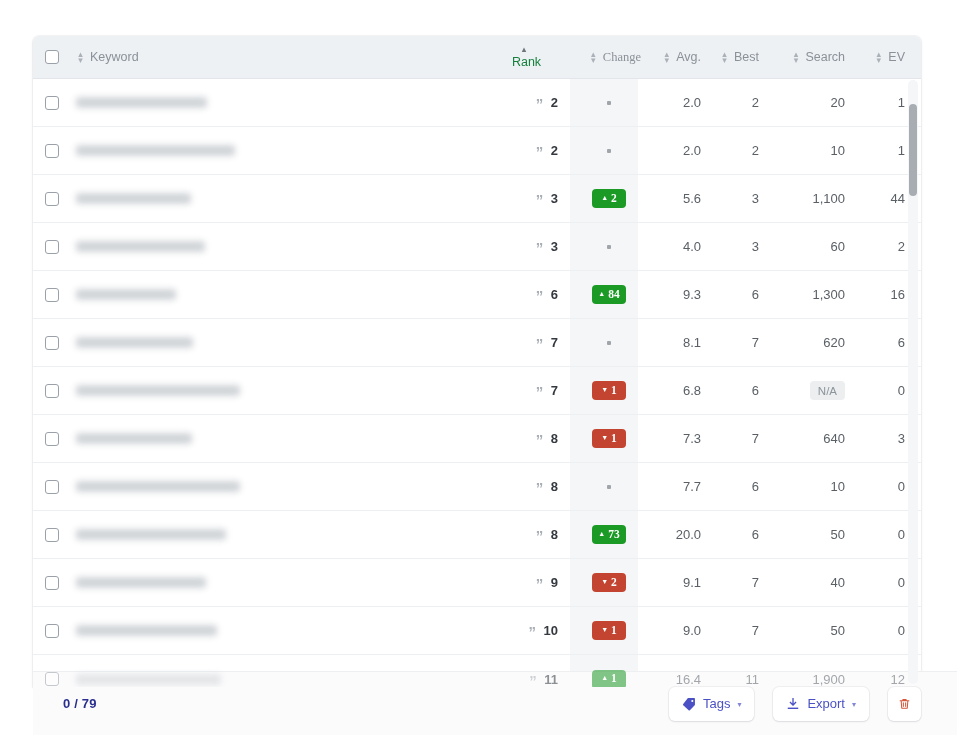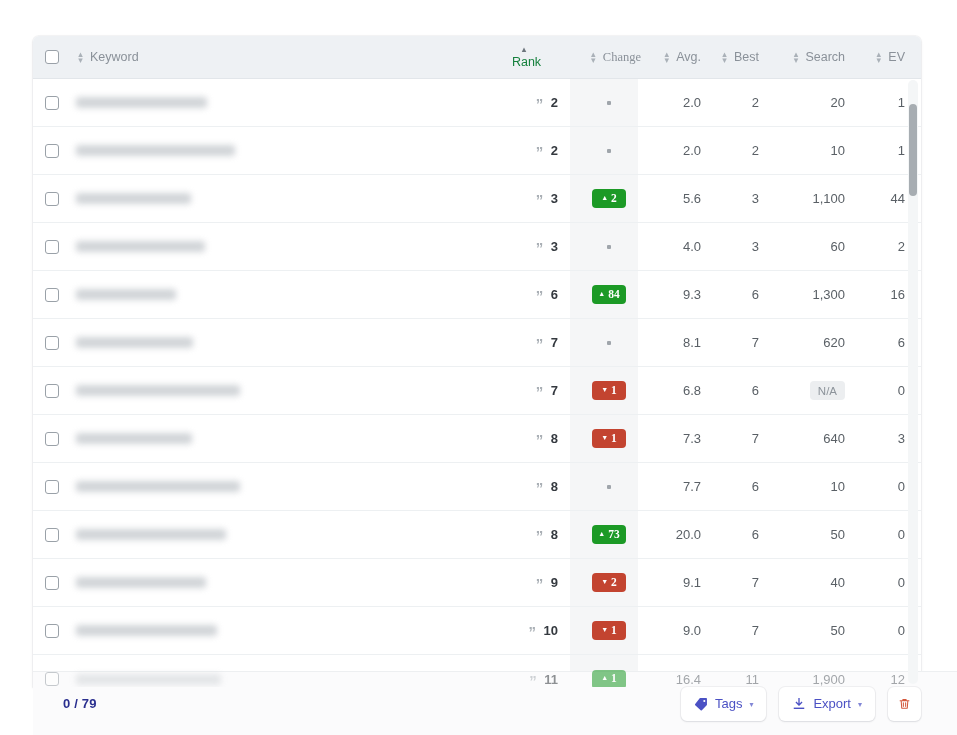--- a/index.html
+++ b/index.html
@@ -236,21 +236,21 @@
   .counter {
     color: #2a2f8f;
     font-size: 13px;
     font-weight: 700;
     letter-spacing: .2px;
   }
   .footer-actions {
     margin-left: auto;
     display: flex;
     align-items: flex-start;
-    gap: 13px;
+    gap: 19px;
   }
   .fbtn {
     display: inline-flex;
     align-items: center;
     gap: 7px;
     height: 34px;
     padding: 0 13px;
     background: #fff;
     border: none;
     border-radius: 6px;

